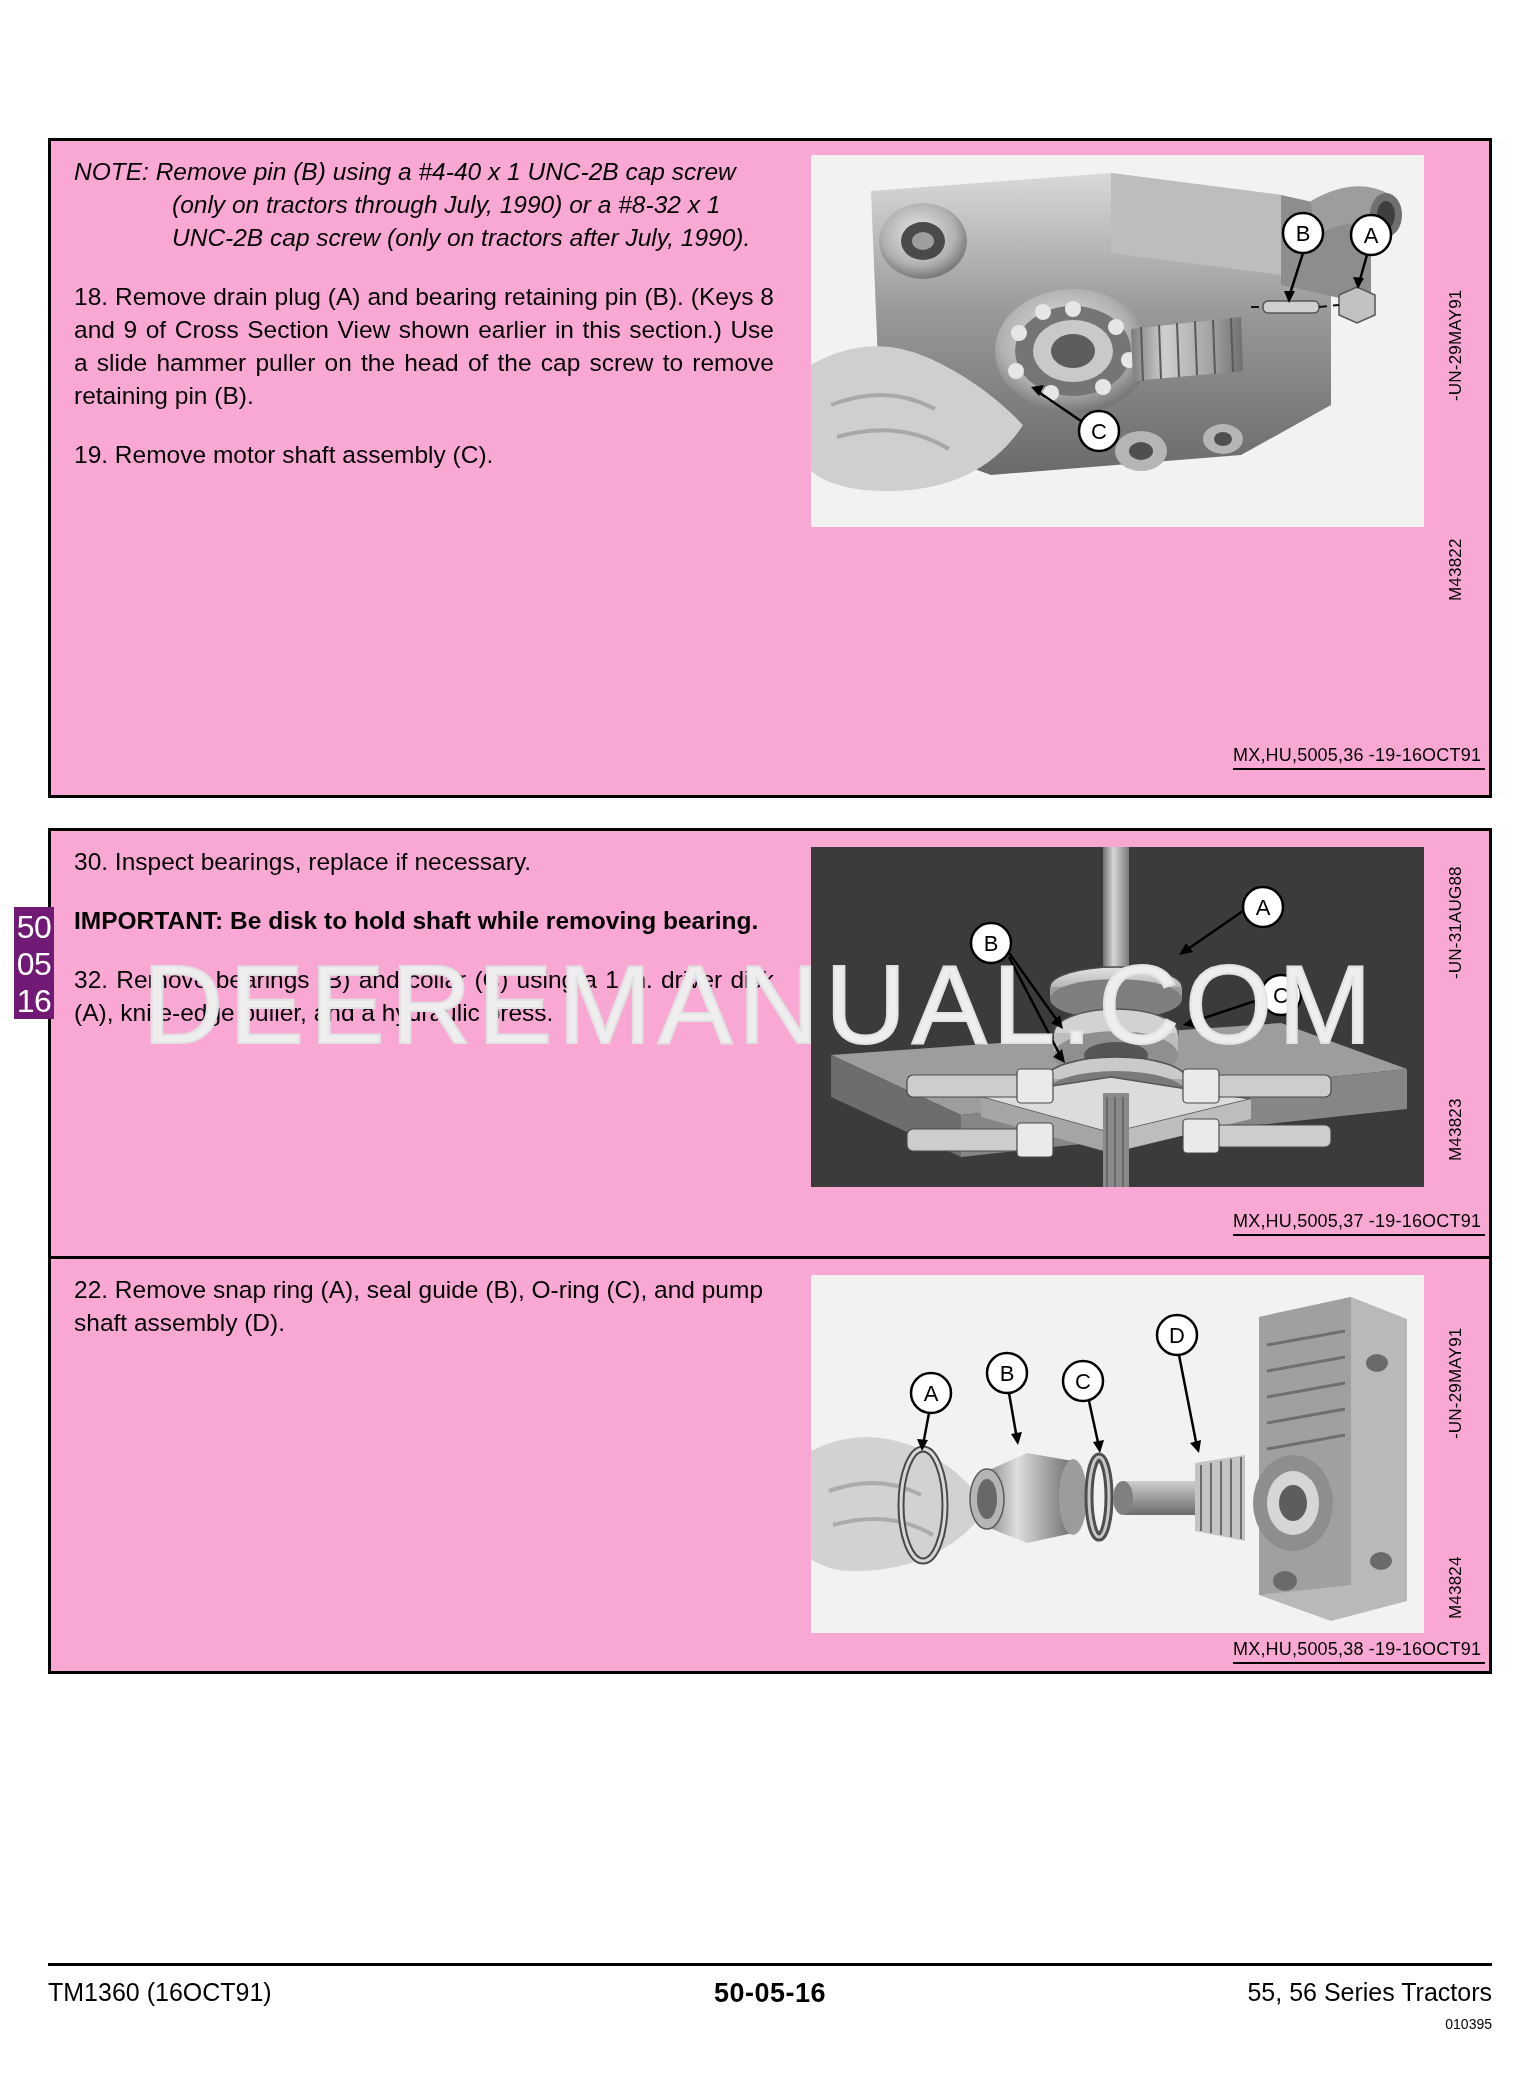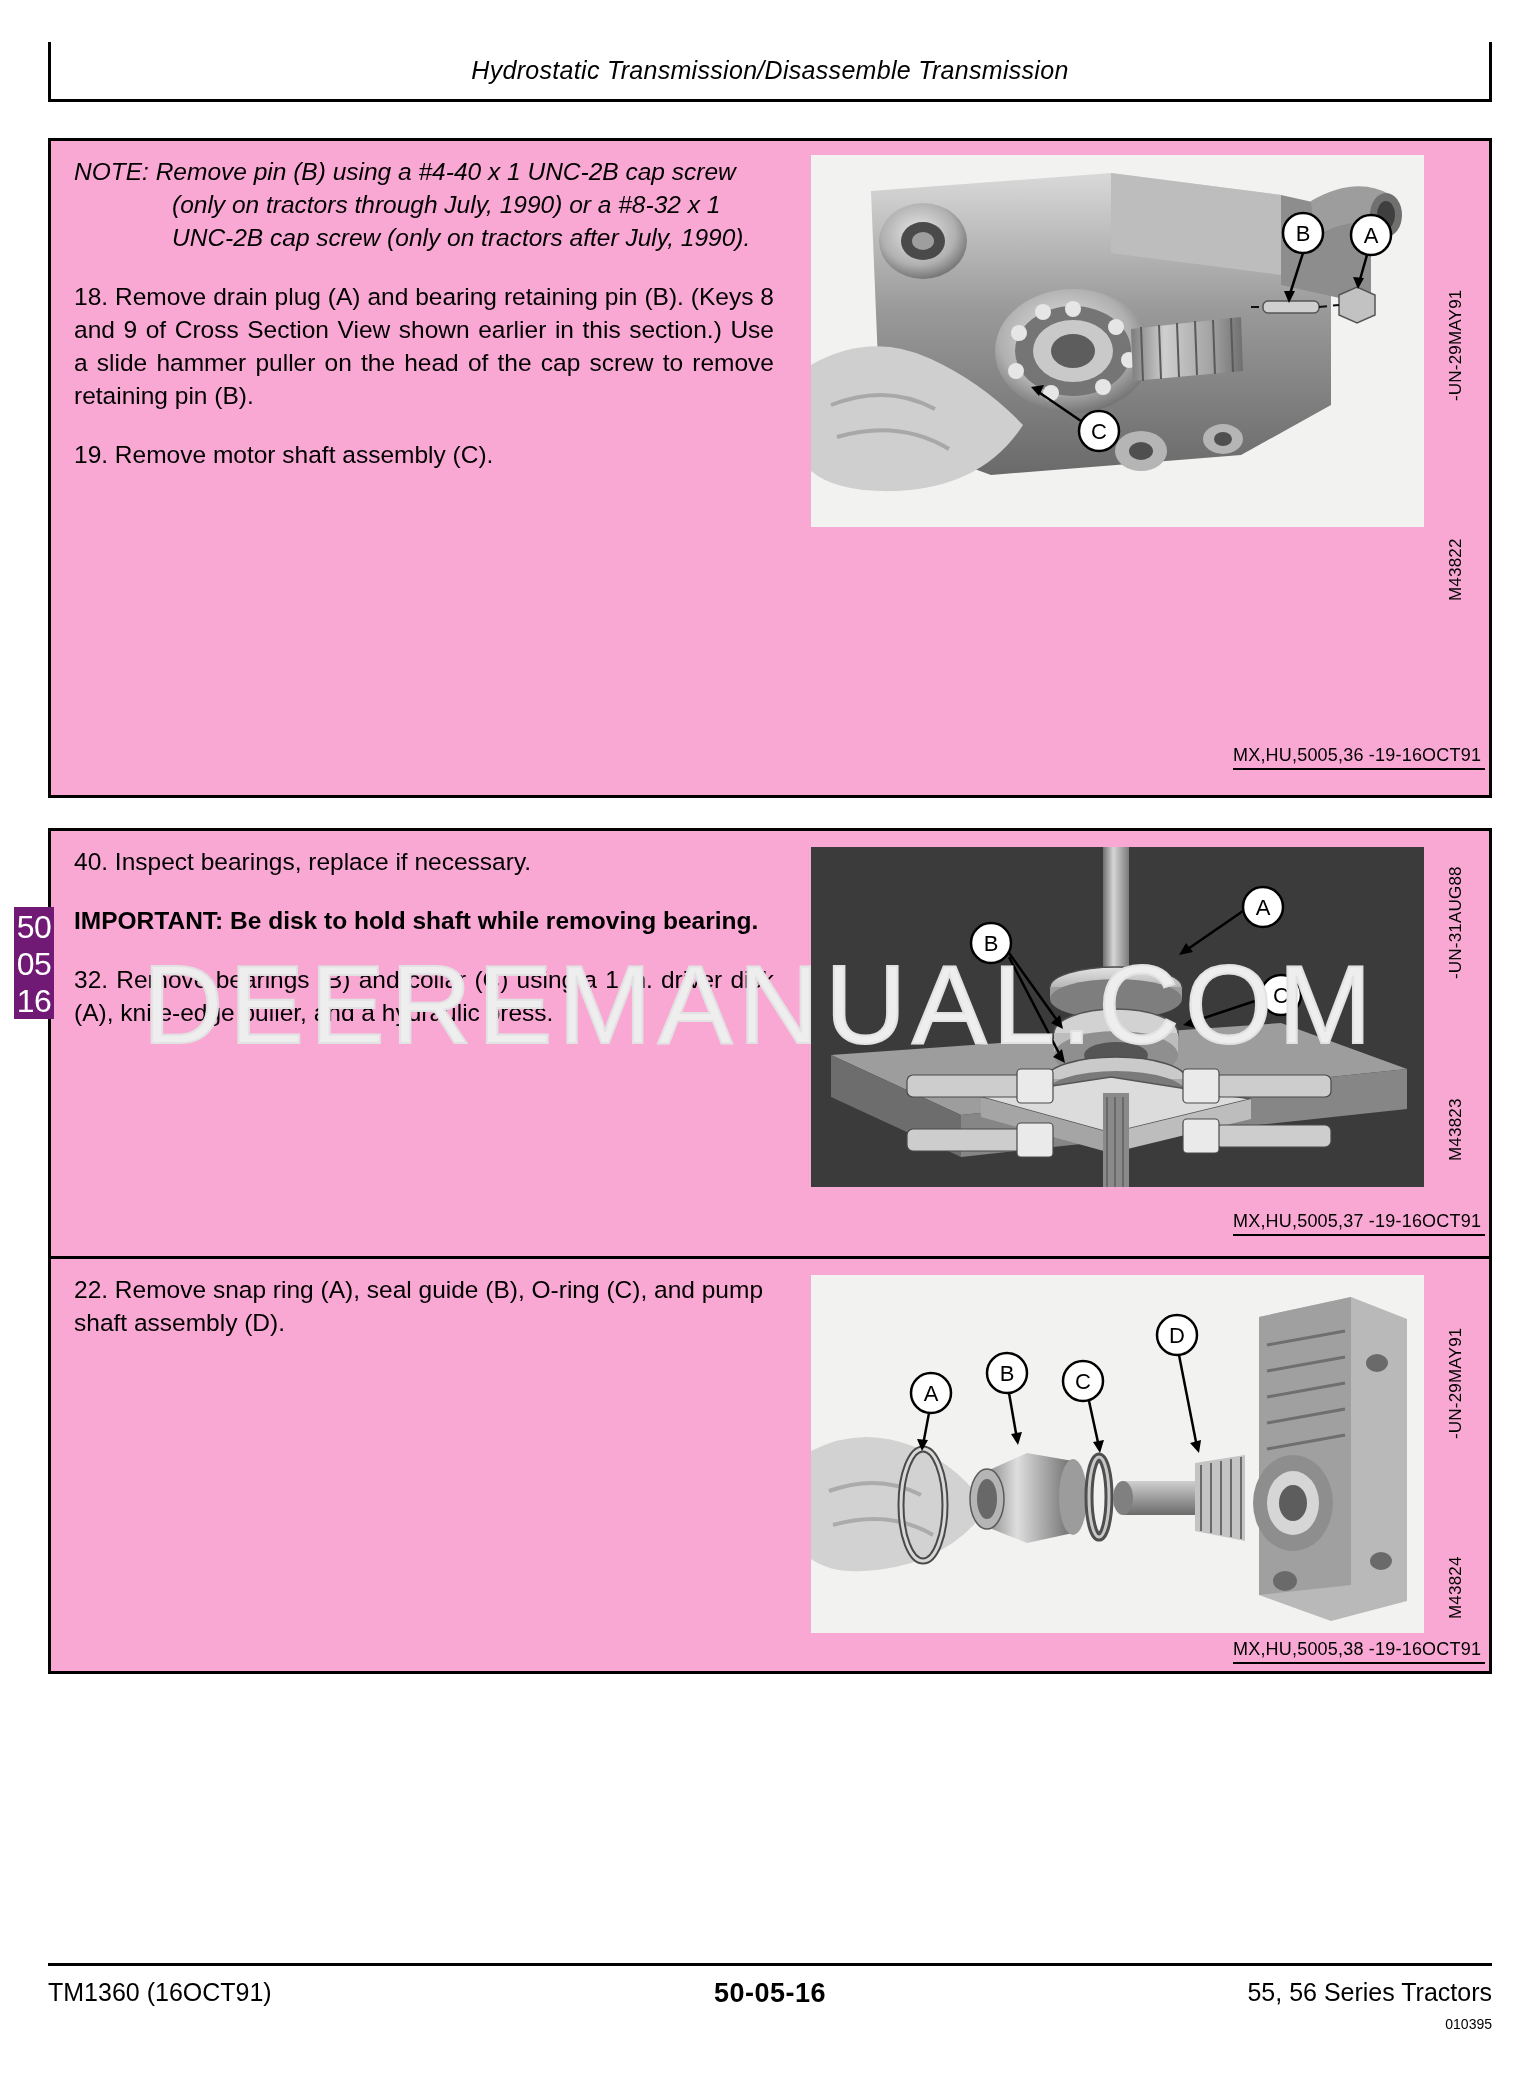--- a/index.html
+++ b/index.html
@@ -212,23 +212,20 @@
     top: 38px;
     font-size: 14px;
     white-space: nowrap;
   }
 </style>
 </head>
 <body>
 
 <div class="page">
 
-  <div class="header-box">
-    <div class="header-title">Hydrostatic Transmission/Disassemble Transmission</div>
-  </div>
 
   <div class="block" id="block-1">
     <div class="block-inner">
       <div class="text-col">
         <p class="para note">NOTE: Remove pin (B) using a #4-40 x 1 UNC-2B cap screw (only on tractors through July, 1990) or a #8-32 x 1 UNC-2B cap screw (only on tractors after July, 1990).</p>
         <p class="para plain">18. Remove drain plug (A) and bearing retaining pin (B). (Keys 8 and 9 of Cross Section View shown earlier in this section.) Use a slide hammer puller on the head of the cap screw to remove retaining pin (B).</p>
         <p class="para noj">19. Remove motor shaft assembly (C).</p>
       </div>
 
       <div class="figure" id="fig-1">
@@ -331,21 +328,21 @@
       <div class="vcredit" style="left: 1395px; top: 460px;">M43822</div>
 
       <div class="cap-rule" style="left: 1182px; top: 627px; width: 252px;"></div>
       <div class="caption" style="left: 1182px; top: 604px;">MX,HU,5005,36   -19-16OCT91</div>
     </div>
   </div>
 
   <div class="block" id="block-2">
     <div class="block-inner">
       <div class="text-col">
-        <p class="para noj">40. Inspect bearings, replace if necessary.</p>
+        <p class="para noj">30. Inspect bearings, replace if necessary.</p>
         <p class="para important">IMPORTANT: Be disk to hold shaft while removing bearing.</p>
         <p class="para plain">32. Remove bearings (B) and collar (C) using a 1 in. driver disk (A), knife-edge puller, and a hydraulic press.</p>
       </div>
 
       <div class="figure" id="fig-2">
         <svg class="fig-svg" viewBox="0 0 613 340" preserveAspectRatio="none">
           <defs>
             <linearGradient id="g2a" x1="0" y1="0" x2="1" y2="0">
               <stop offset="0%" stop-color="#6f6f6f"></stop>
               <stop offset="40%" stop-color="#d6d6d6"></stop>

